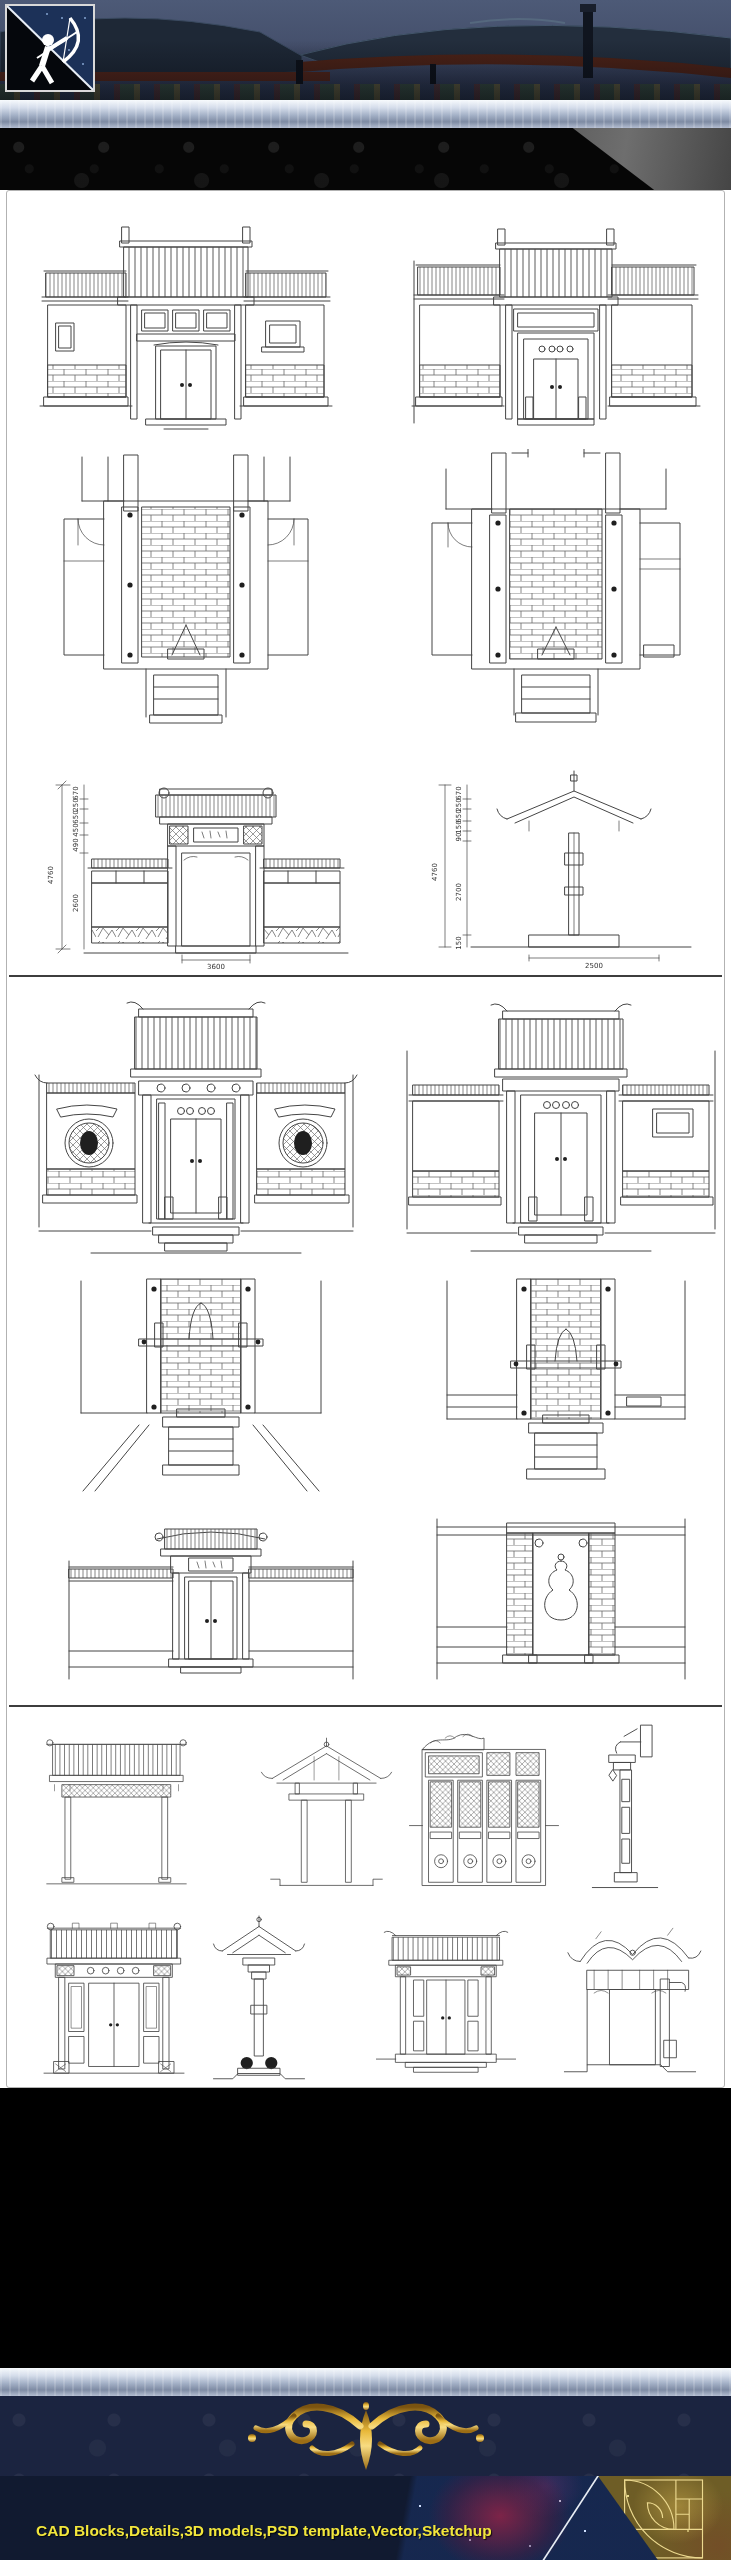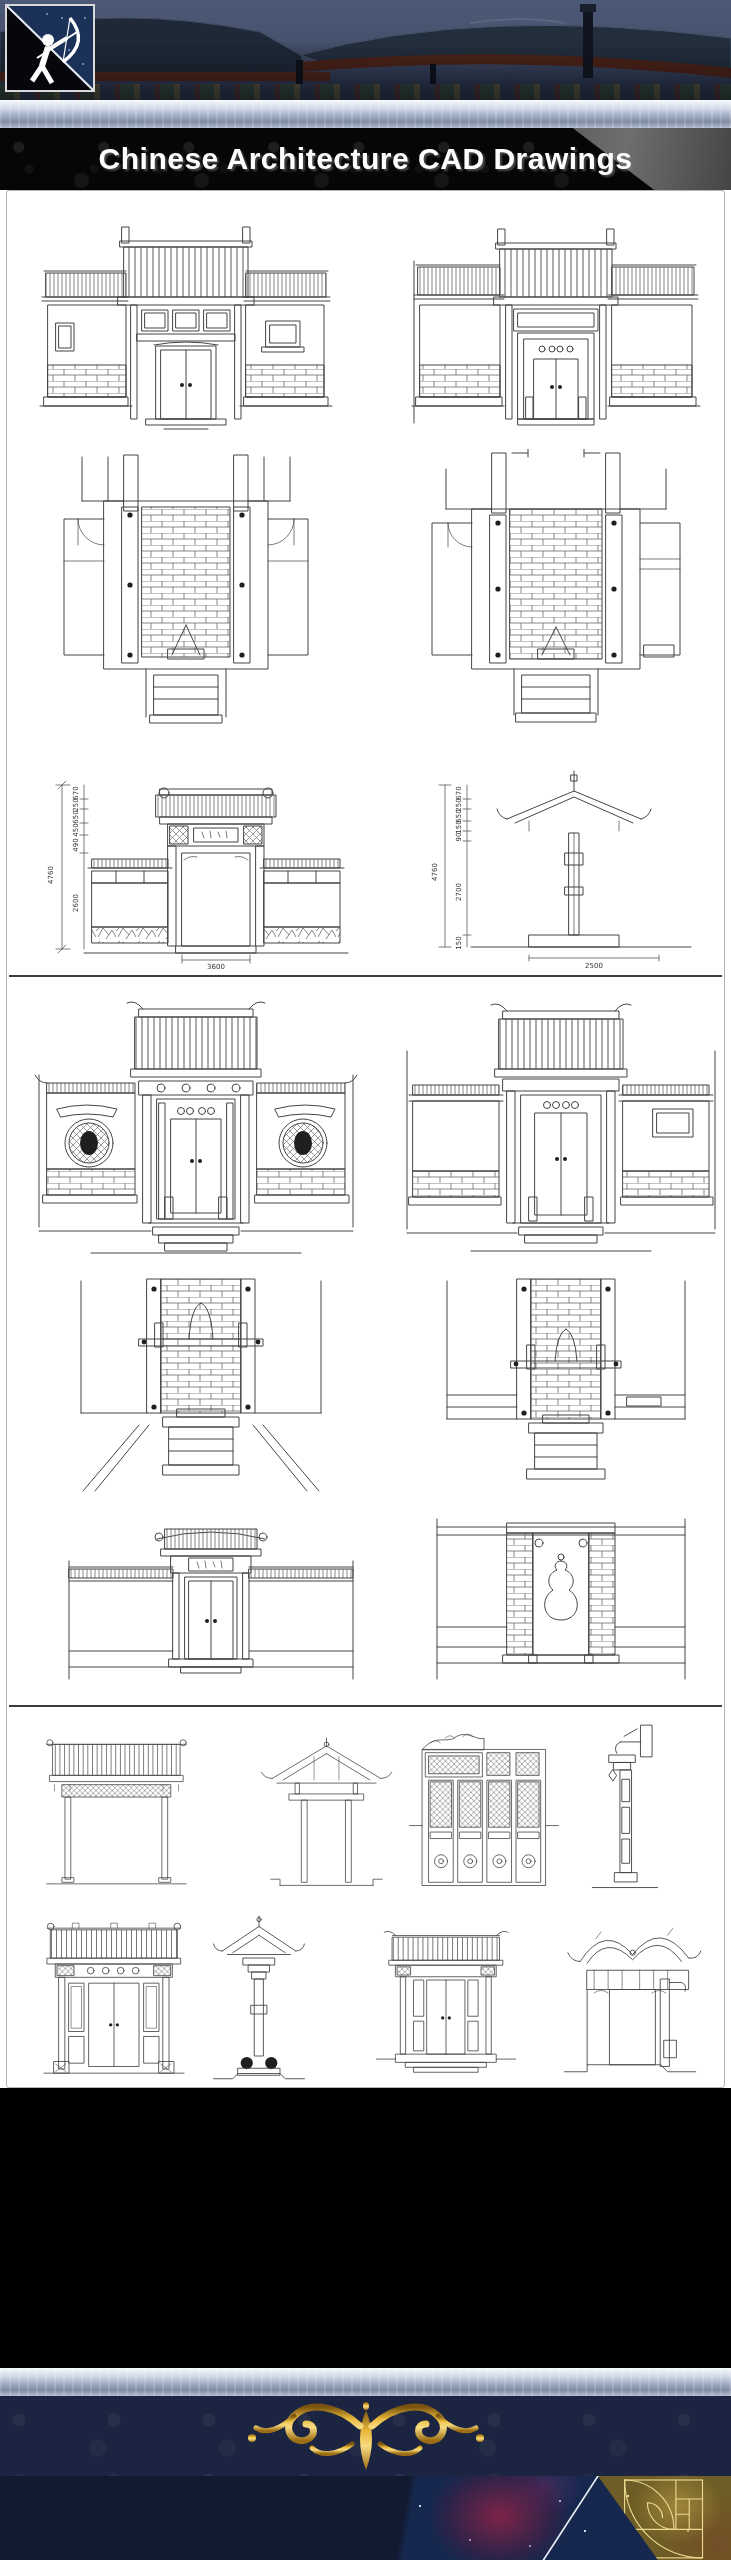--- a/index.html
+++ b/index.html
@@ -138,21 +138,20 @@
           <path d="M35 60 L25 75 M35 60 L45 77" stroke-width="5"></path>
         </g>
       </svg>
     </div>
   </div>
 
   <div id="metal1" class="metal"></div>
 
   <div id="titleband">
     <div class="sheen"></div>
-    <h1>Chinese Architecture CAD Drawings</h1>
   </div>
 
   <div id="content">
   <div id="panel">
 
     <div class="row" style="top:22px;height:218px">
       <div class="item" style="left:25px">
         <svg class="cad" width="300" height="218" viewBox="0 0 300 218">
           <rect x="86" y="14" width="7" height="16"></rect>
               <rect x="207" y="14" width="7" height="16"></rect>
@@ -795,15 +794,16 @@
     <div class="goldpanel">
       <svg width="133" height="84" viewBox="0 0 140 84" style="position:absolute;right:0;top:0">
         <g stroke="#ecd98f" stroke-width="1.2" fill="none">
           <rect x="28" y="2" width="82" height="82"></rect>
           <path d="M28 54H110M82 2V54M82 22H110M96 22V54M82 38H96"></path>
           <path d="M110 84 A82 82 0 0 1 28 2 A52 52 0 0 1 80 54 A28 28 0 0 1 52 26 A16 16 0 0 1 68 42"></path>
         </g>
       </svg>
     </div>
     <div class="diagline"></div>
+    <div class="foot-sub">CAD Blocks,Details,3D models,PSD template,Vector,Sketchup</div>
   </div>
 
 </div>
 
 </body></html>

